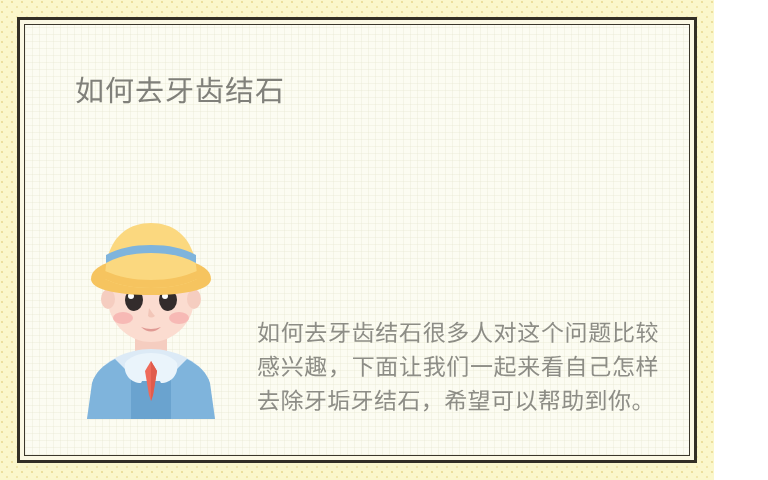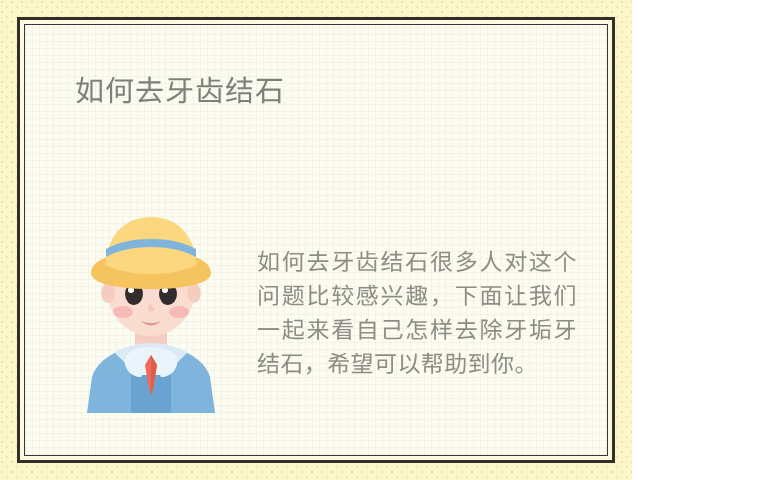--- a/index.html
+++ b/index.html
@@ -11,21 +11,21 @@
   body {
     width: 768px;
     height: 480px;
     overflow: hidden;
     font-family: "Liberation Sans", "DejaVu Sans", sans-serif;
   }
 
   
   #page {
     position: relative;
-    width: 632px;
+    width: 714px;
     height: 480px;
     box-sizing: border-box;
     background-color: #fbf7cb;
     background-image:
       radial-gradient(circle at 2px 2px, rgba(225,205,120,0.55) 0.9px, transparent 1.1px),
       radial-gradient(circle at 7px 7px, rgba(225,205,120,0.40) 0.9px, transparent 1.1px);
     background-size: 10px 10px, 10px 10px;
   }
 
   
@@ -65,24 +65,24 @@
     font-weight: 400;
     letter-spacing: 1px;
     color: #80807a;
     white-space: nowrap;
   }
 
   
   #content-row {
     position: absolute;
     left: 50px;
-    top: 172px;
+    top: 178px;
     right: 30px;
     display: flex;
-    align-items: center;
+    align-items: flex-end;
   }
 
   #illustration {
     flex: 0 0 auto;
     width: 152px;
     height: 216px;
     margin-right: 30px;
   }
   #illustration svg { display: block; width: 152px; height: 216px; }
 

